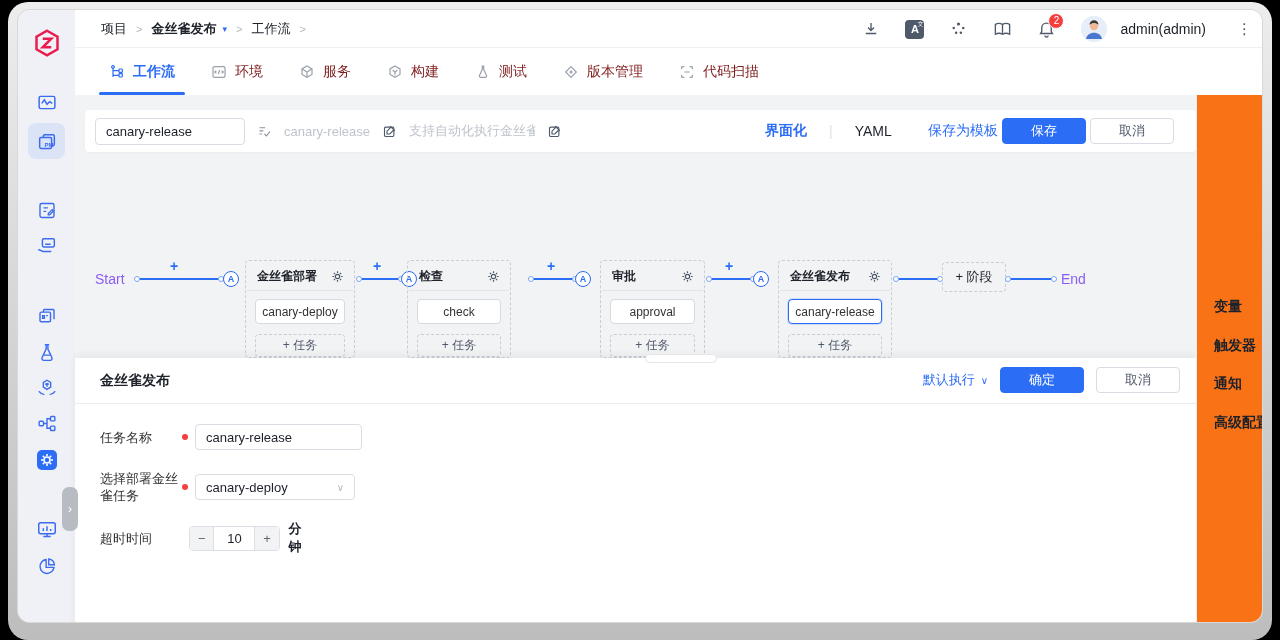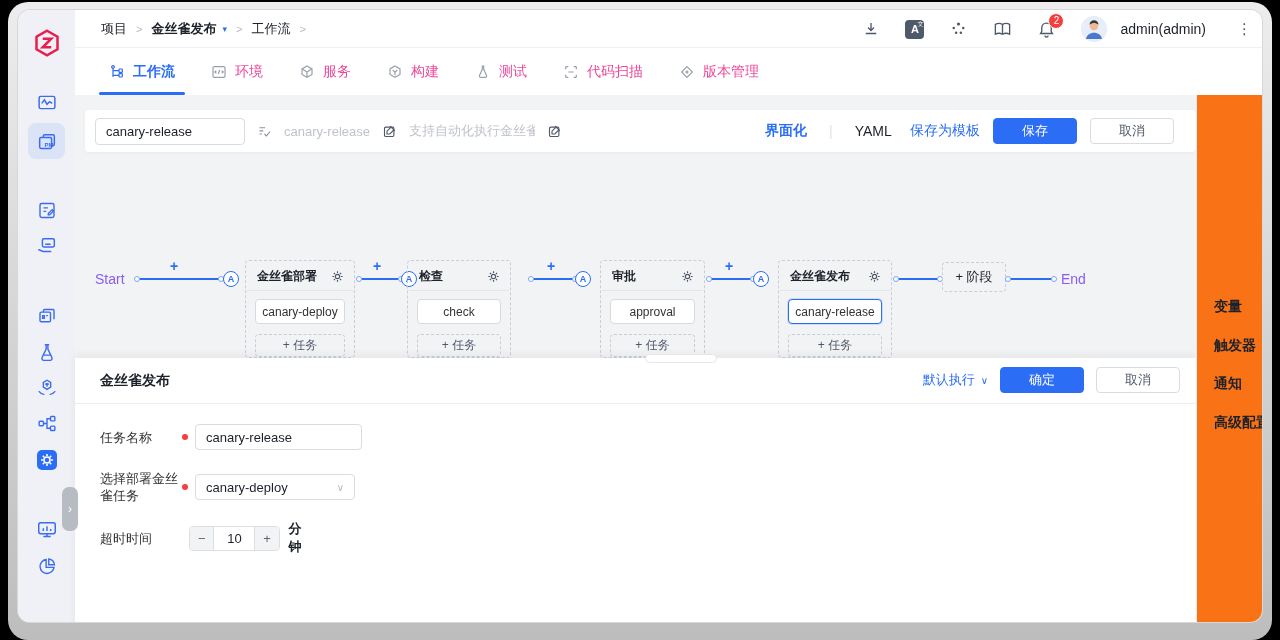--- a/index.html
+++ b/index.html
@@ -32,41 +32,41 @@
                    display:flex; align-items:center; justify-content:center; position:relative; }
   .translate-box .sub { position:absolute; right:1px; top:0px; font-size:6px; font-weight:normal; }
   .badge { position:absolute; right:-8px; top:-7px; min-width:16px; height:16px; border-radius:8px; background:#f53f3f; color:#fff;
            font-size:10px; display:flex; align-items:center; justify-content:center; padding:0 4px; border:1px solid #fff; }
   .avatar { width:26px; height:26px; border-radius:50%; background:#e7eef9; overflow:hidden; cursor:pointer; }
   .username { font-size:14px; color:#1d2129; margin-left:-12px; cursor:pointer; }
   .kebab { color:#4e5969; font-size:15px; margin-left:6px; cursor:pointer; }
 
   
   .tabbar { position:absolute; left:57px; top:38px; width:1187px; height:47px; background:#fff; display:flex; align-items:center; padding-left:20px; gap:8px; }
-  .tab { position:relative; height:47px; display:flex; align-items:center; gap:8px; padding:0 14px; font-size:14px; color:#ec4899; cursor:pointer; }
+  .tab { position:relative; height:47px; display:flex; align-items:center; gap:8px; padding:0 14px; font-size:14px; color:#7f1d1d; cursor:pointer; }
   .tab svg { display:block; }
   .tab.active { color:#2b6df5; font-weight:bold; }
   .tab.active::after { content:""; position:absolute; left:4px; right:4px; bottom:0; height:3px; background:#2b6df5; border-radius:2px; }
 
   
   .content { position:absolute; left:57px; top:85px; width:1121px; height:527px; background:#f2f3f5; }
 
   
   .name-card { position:absolute; left:10px; top:15px; width:1111px; height:42px; background:#fff; border-radius:4px;
                box-shadow:0 1px 3px rgba(0,0,0,.04); }
   .nc-left { position:absolute; left:10px; top:0; height:42px; display:flex; align-items:center; gap:12px; }
   .wf-name-input { width:150px; height:27px; border:1px solid #d9dce3; border-radius:4px; padding:0 10px; font-size:13px; color:#1d2129;
                    font-family:"Liberation Sans","DejaVu Sans",sans-serif; outline:none; background:#fff; }
   .ghost-text { font-size:13px; color:#bfc3cc; white-space:nowrap; overflow:hidden; }
   .desc-text { max-width:126px; }
   .nc-mode { position:absolute; left:680px; top:0; height:42px; display:flex; align-items:center; gap:22px; font-size:14px; }
   .mode-ui { color:#2b6df5; font-weight:bold; cursor:pointer; }
   .mode-sep { color:#e0e2e6; }
   .mode-yaml { color:#1d2129; cursor:pointer; }
-  .nc-right { position:absolute; right:22px; top:0; height:42px; display:flex; align-items:center; gap:13px; }
+  .nc-right { position:absolute; right:22px; top:0; height:42px; display:flex; align-items:center; gap:4px; }
   .link-blue { color:#2b6df5; font-size:14px; cursor:pointer; }
   .btn { height:26px; border-radius:4px; font-size:13px; display:flex; align-items:center; justify-content:center; padding:0 28px; cursor:pointer;
          font-family:"Liberation Sans","DejaVu Sans",sans-serif; }
   .btn-primary { background:#2b6df5; color:#fff; border:1px solid #2b6df5; }
   .btn-plain { background:#fff; color:#4e5969; border:1px solid #d9dce3; }
 
   
   .stage-area { position:absolute; left:0; top:0; width:1121px; height:527px; }
   .endpoint { position:absolute; top:176px; font-size:14px; font-weight:normal; color:#8b5cf6; }
   .conn { position:absolute; top:183px; height:2px; background:#2b6df5; }
@@ -297,31 +297,31 @@
       <span>构建</span>
     </div>
     <div class="tab">
       <svg width="16" height="16" viewBox="0 0 24 24" fill="none" stroke="#9aa0ab" stroke-width="1.8">
           <path d="M10 3h4M11 3v5l-4.3 9.2A2 2 0 0 0 8.5 20h7a2 2 0 0 0 1.8-2.8L13 8V3"></path>
         </svg>
       <span>测试</span>
     </div>
     <div class="tab">
       <svg width="16" height="16" viewBox="0 0 24 24" fill="none" stroke="#9aa0ab" stroke-width="1.8">
+          <path d="M12 4l8 8-8 8-8-8Z"></path>
+          <circle cx="12" cy="12" r="1.4"></circle>
+        </svg>
+      <span>版本管理</span>
+    </div>
+    <div class="tab">
+      <svg width="16" height="16" viewBox="0 0 24 24" fill="none" stroke="#9aa0ab" stroke-width="1.8">
           <path d="M4 8V5a1 1 0 0 1 1-1h3M16 4h3a1 1 0 0 1 1 1v3M20 16v3a1 1 0 0 1-1 1h-3M8 20H5a1 1 0 0 1-1-1v-3"></path>
           <path d="M8 12h8"></path>
         </svg>
       <span>代码扫描</span>
-    </div>
-    <div class="tab">
-      <svg width="16" height="16" viewBox="0 0 24 24" fill="none" stroke="#9aa0ab" stroke-width="1.8">
-          <path d="M12 4l8 8-8 8-8-8Z"></path>
-          <circle cx="12" cy="12" r="1.4"></circle>
-        </svg>
-      <span>版本管理</span>
     </div>
   </div>
 
   <div class="content">
 
     <div class="name-card">
       <div class="nc-left">
         <input class="wf-name-input" value="canary-release" style="">
         <span style="display:flex;">
           <svg width="15" height="15" viewBox="0 0 24 24" fill="none" stroke="#8a909b" stroke-width="1.8">

